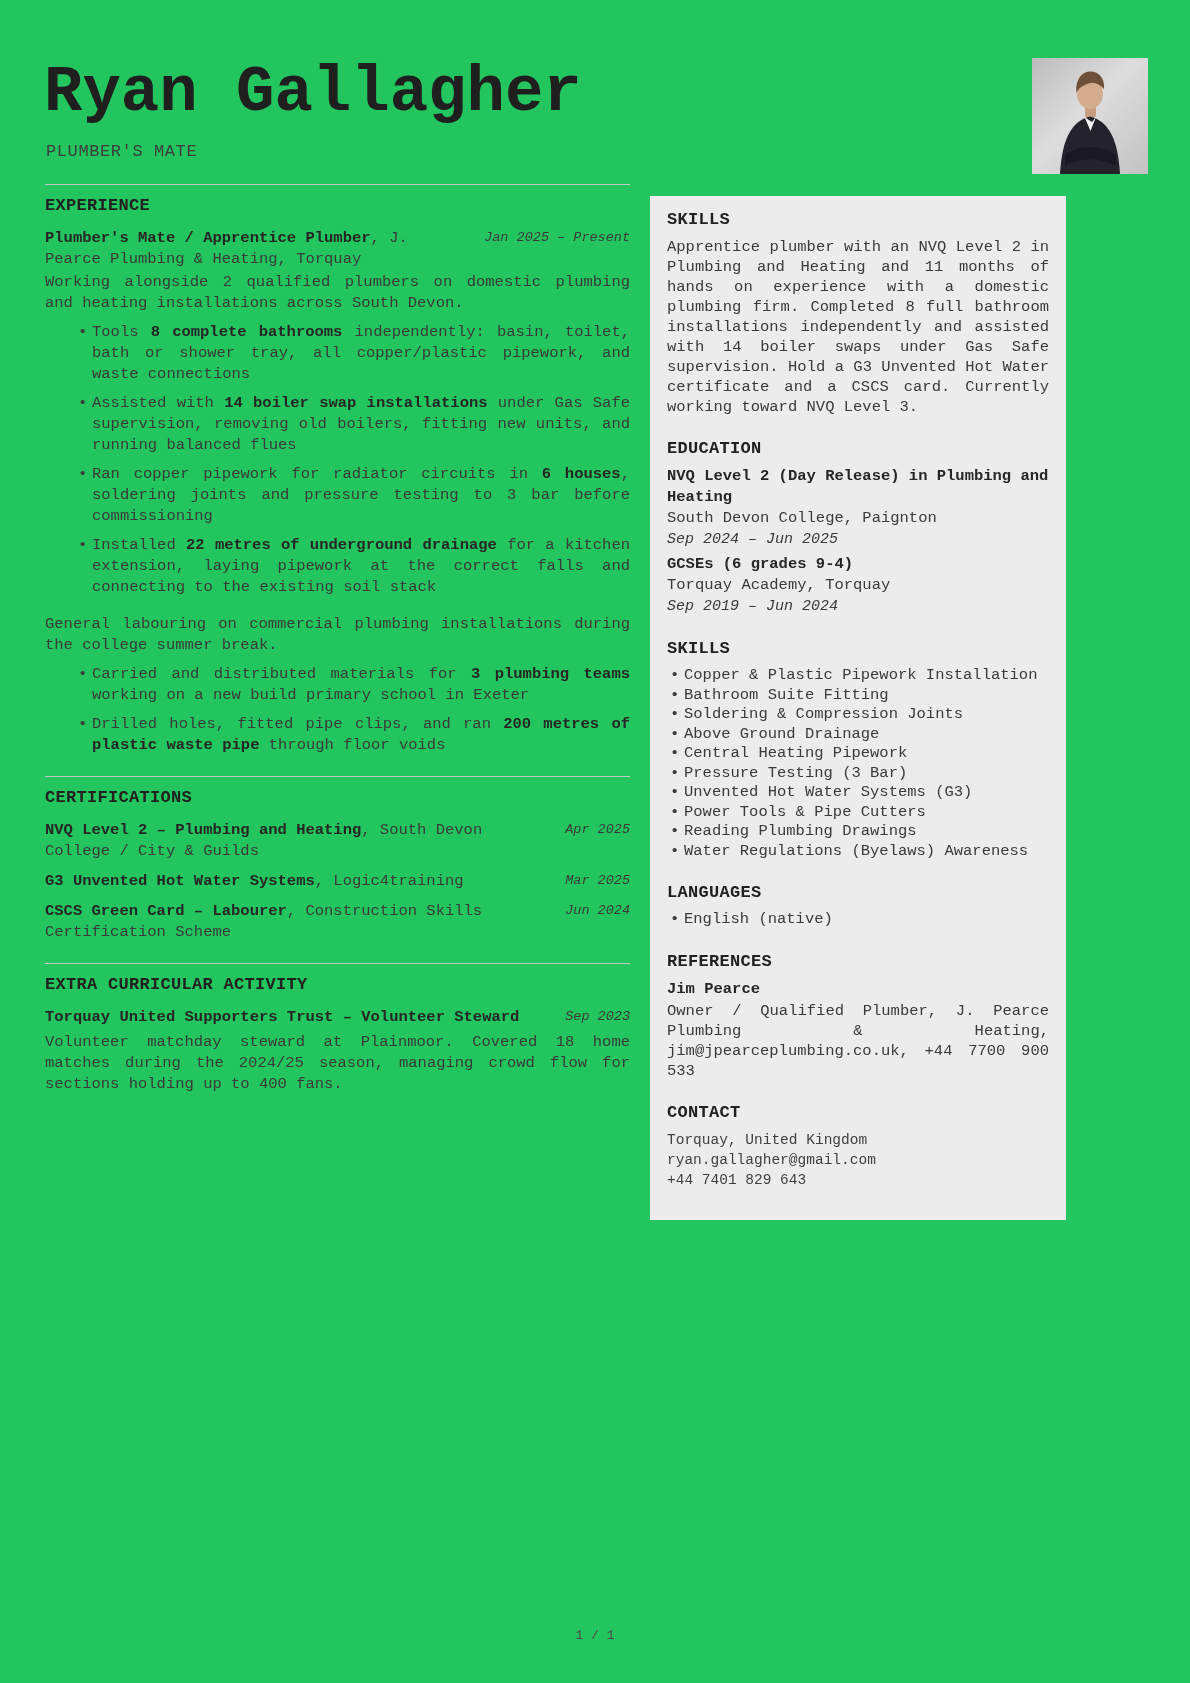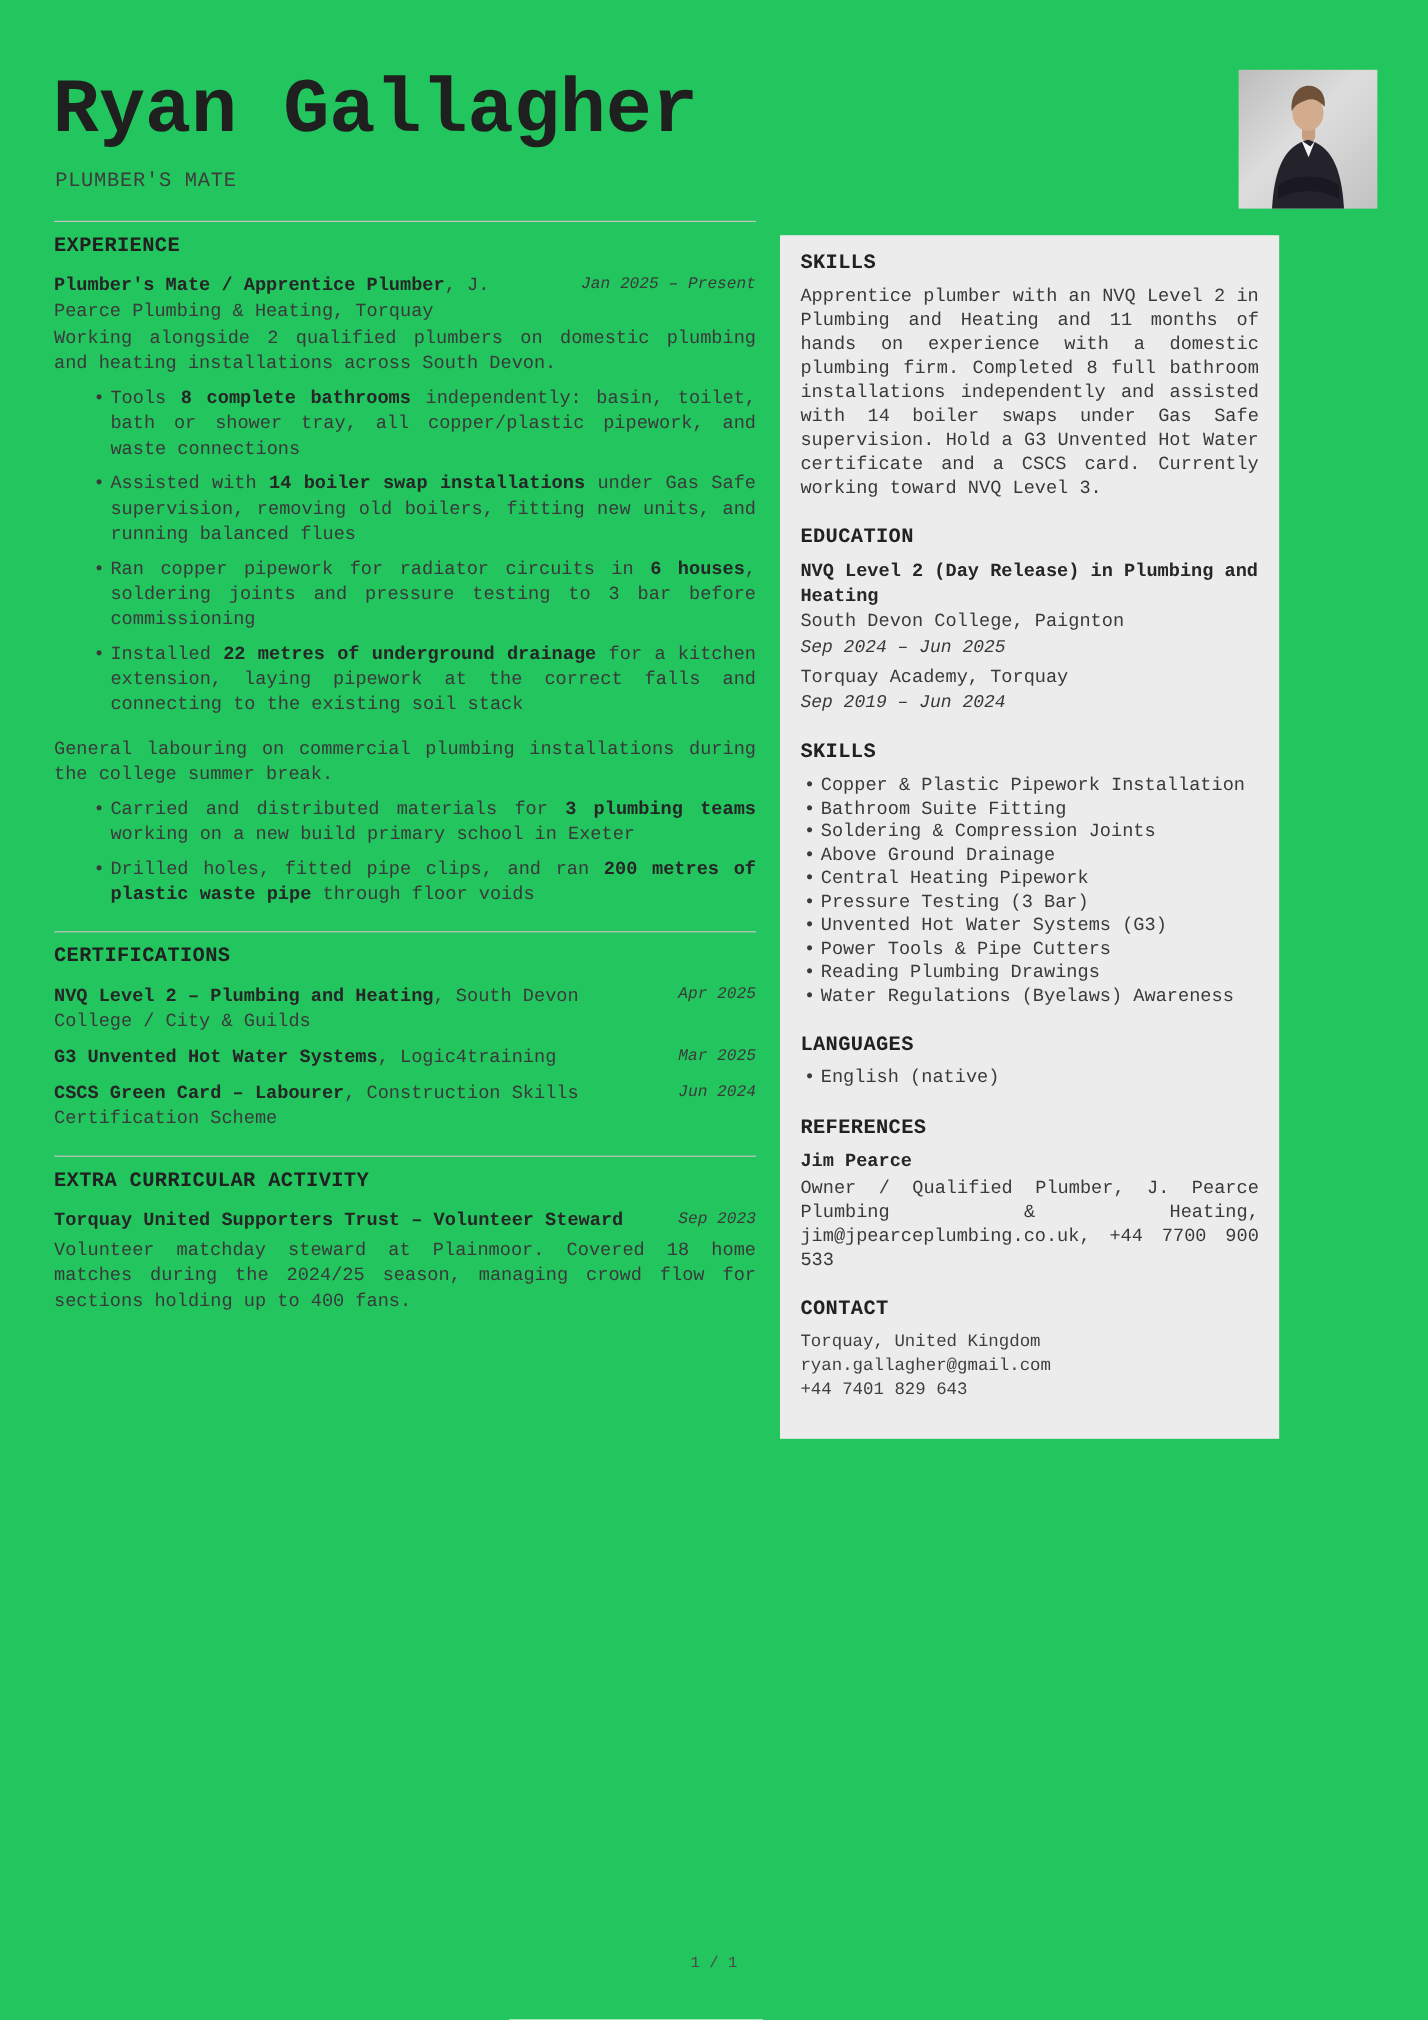--- a/index.html
+++ b/index.html
@@ -156,20 +156,21 @@
 
     <section>
       <div class="sec-head">EDUCATION</div>
       <div id="edu-list">
           <div class="edu">
     <div class="b edu-degree">NVQ Level 2 (Day Release) in Plumbing and Heating</div>
     <div class="edu-school">South Devon College, Paignton</div>
     <div class="edu-date">Sep 2024 – Jun 2025</div>
   </div>
           <div class="edu">
+    <div class="b edu-degree">GCSEs (6 grades 9-4)</div>
     <div class="edu-school">Torquay Academy, Torquay</div>
     <div class="edu-date">Sep 2019 – Jun 2024</div>
   </div>
         </div>
     </section>
 
     <section>
       <div class="sec-head">SKILLS</div>
       <ul class="plain" id="skills-list">
           <li>Copper &amp; Plastic Pipework Installation</li>

